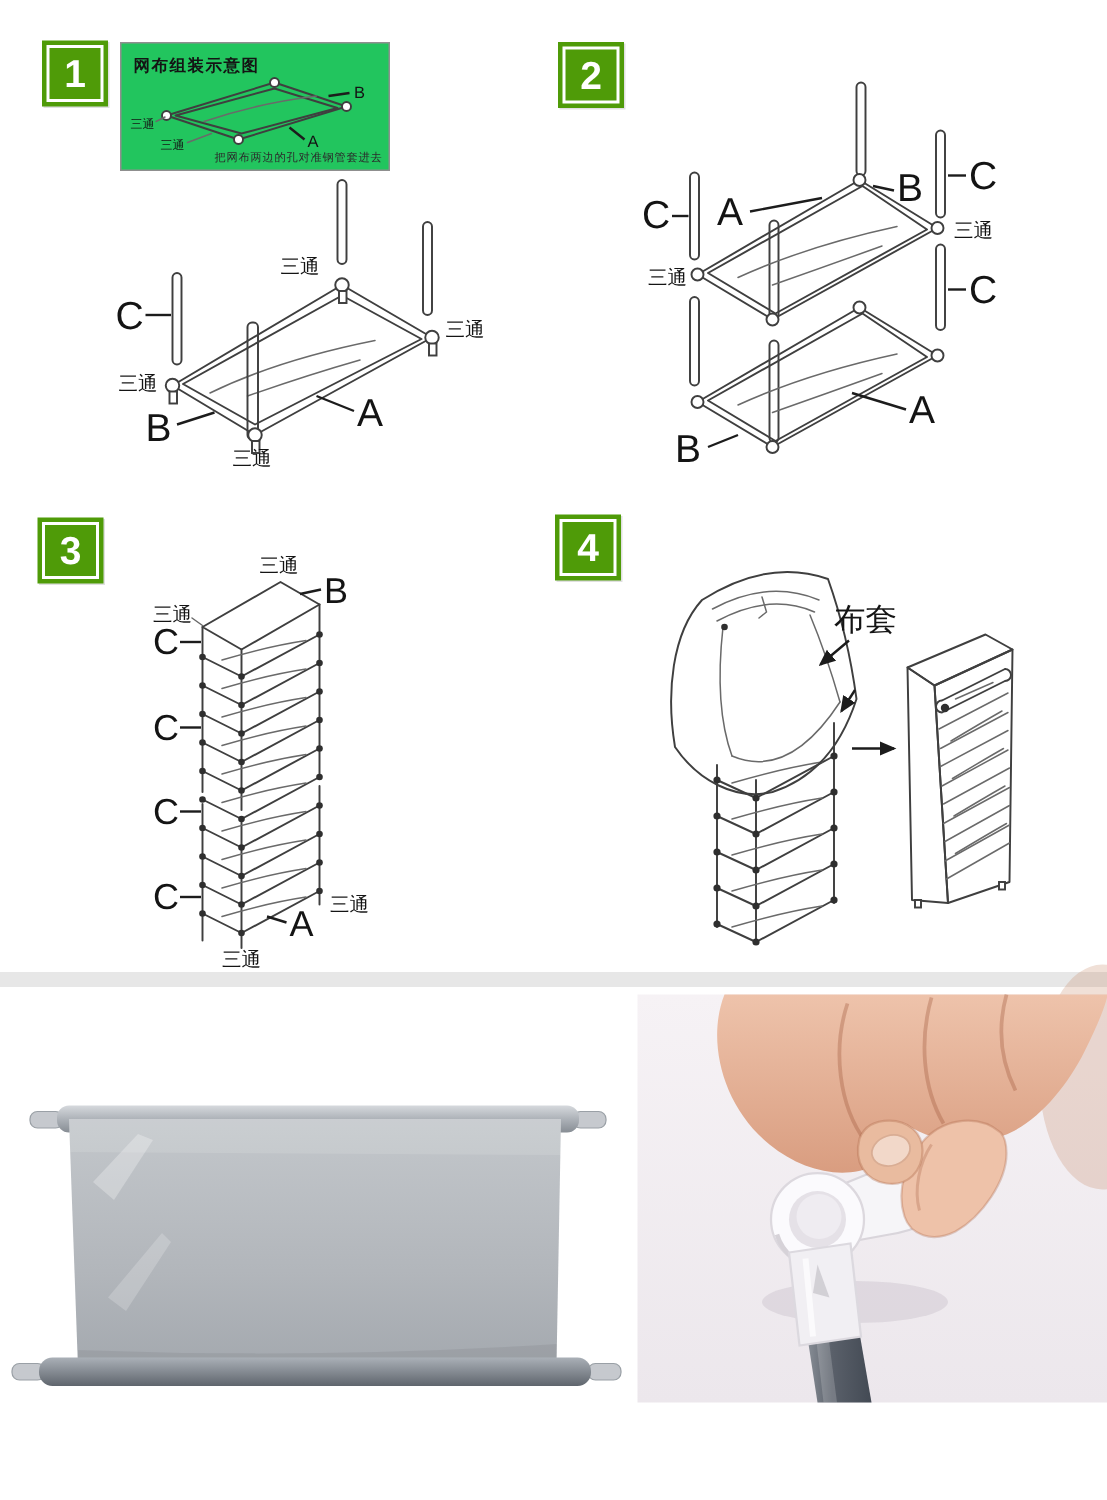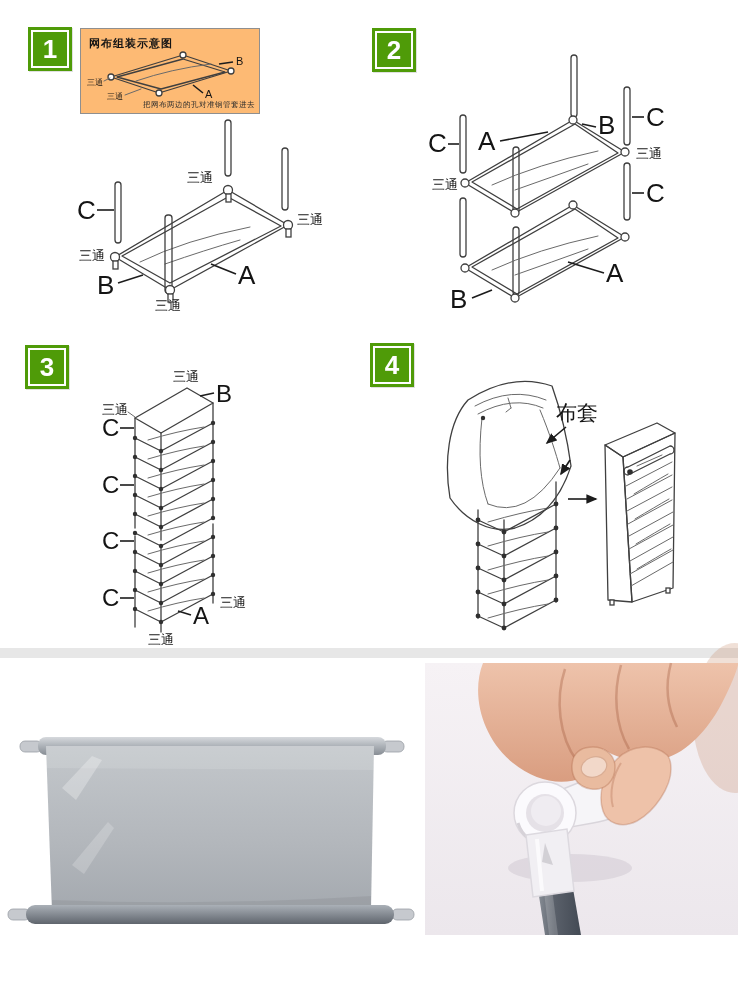--- a/index.html
+++ b/index.html
@@ -2,21 +2,21 @@
 <html><head>
 <meta charset="utf-8">
 <style>
   html,body{margin:0;padding:0;background:#fff;}
   #canvas{position:relative;width:738px;height:1000px;background:#ffffff;overflow:hidden;
           font-family:"Liberation Sans","DejaVu Sans",sans-serif;}
   .badge{position:absolute;width:44px;height:44px;background:#4f9b08;
          display:flex;align-items:center;justify-content:center;box-shadow:1px 1px 0 rgba(0,0,0,.12);}
   .badge-inner{width:34px;height:34px;border:2px solid #ffffff;display:flex;align-items:center;
          justify-content:center;color:#ffffff;font-size:26px;font-weight:bold;line-height:1;}
-  .inset-box{position:absolute;left:80px;top:28px;width:178px;height:84px;border:1px solid #8f8f8f;background:#fdba74;}
+  .inset-box{position:absolute;left:80px;top:28px;width:178px;height:84px;border:1px solid #8f8f8f;background:#22c55e;}
   .inset-title{position:absolute;left:8px;top:7px;font-size:11px;font-weight:bold;color:#141414;letter-spacing:1px;}
   .inset-caption{position:absolute;right:4px;bottom:3px;font-size:7.5px;color:#2b2b2b;letter-spacing:.5px;}
   svg{position:absolute;overflow:visible;}
   svg text{fill:#141414;}
   .lbl-big{font-size:26px;}
   .lbl-big3{font-size:24px;}
   .lbl-cn{font-size:13px;}
   .lbl-cn-s{font-size:8px;}
   .lbl-cover{font-size:21px;}
   .stroke{stroke:#3f3f3f;stroke-width:1.3;fill:none;stroke-linecap:round;stroke-linejoin:round;}

